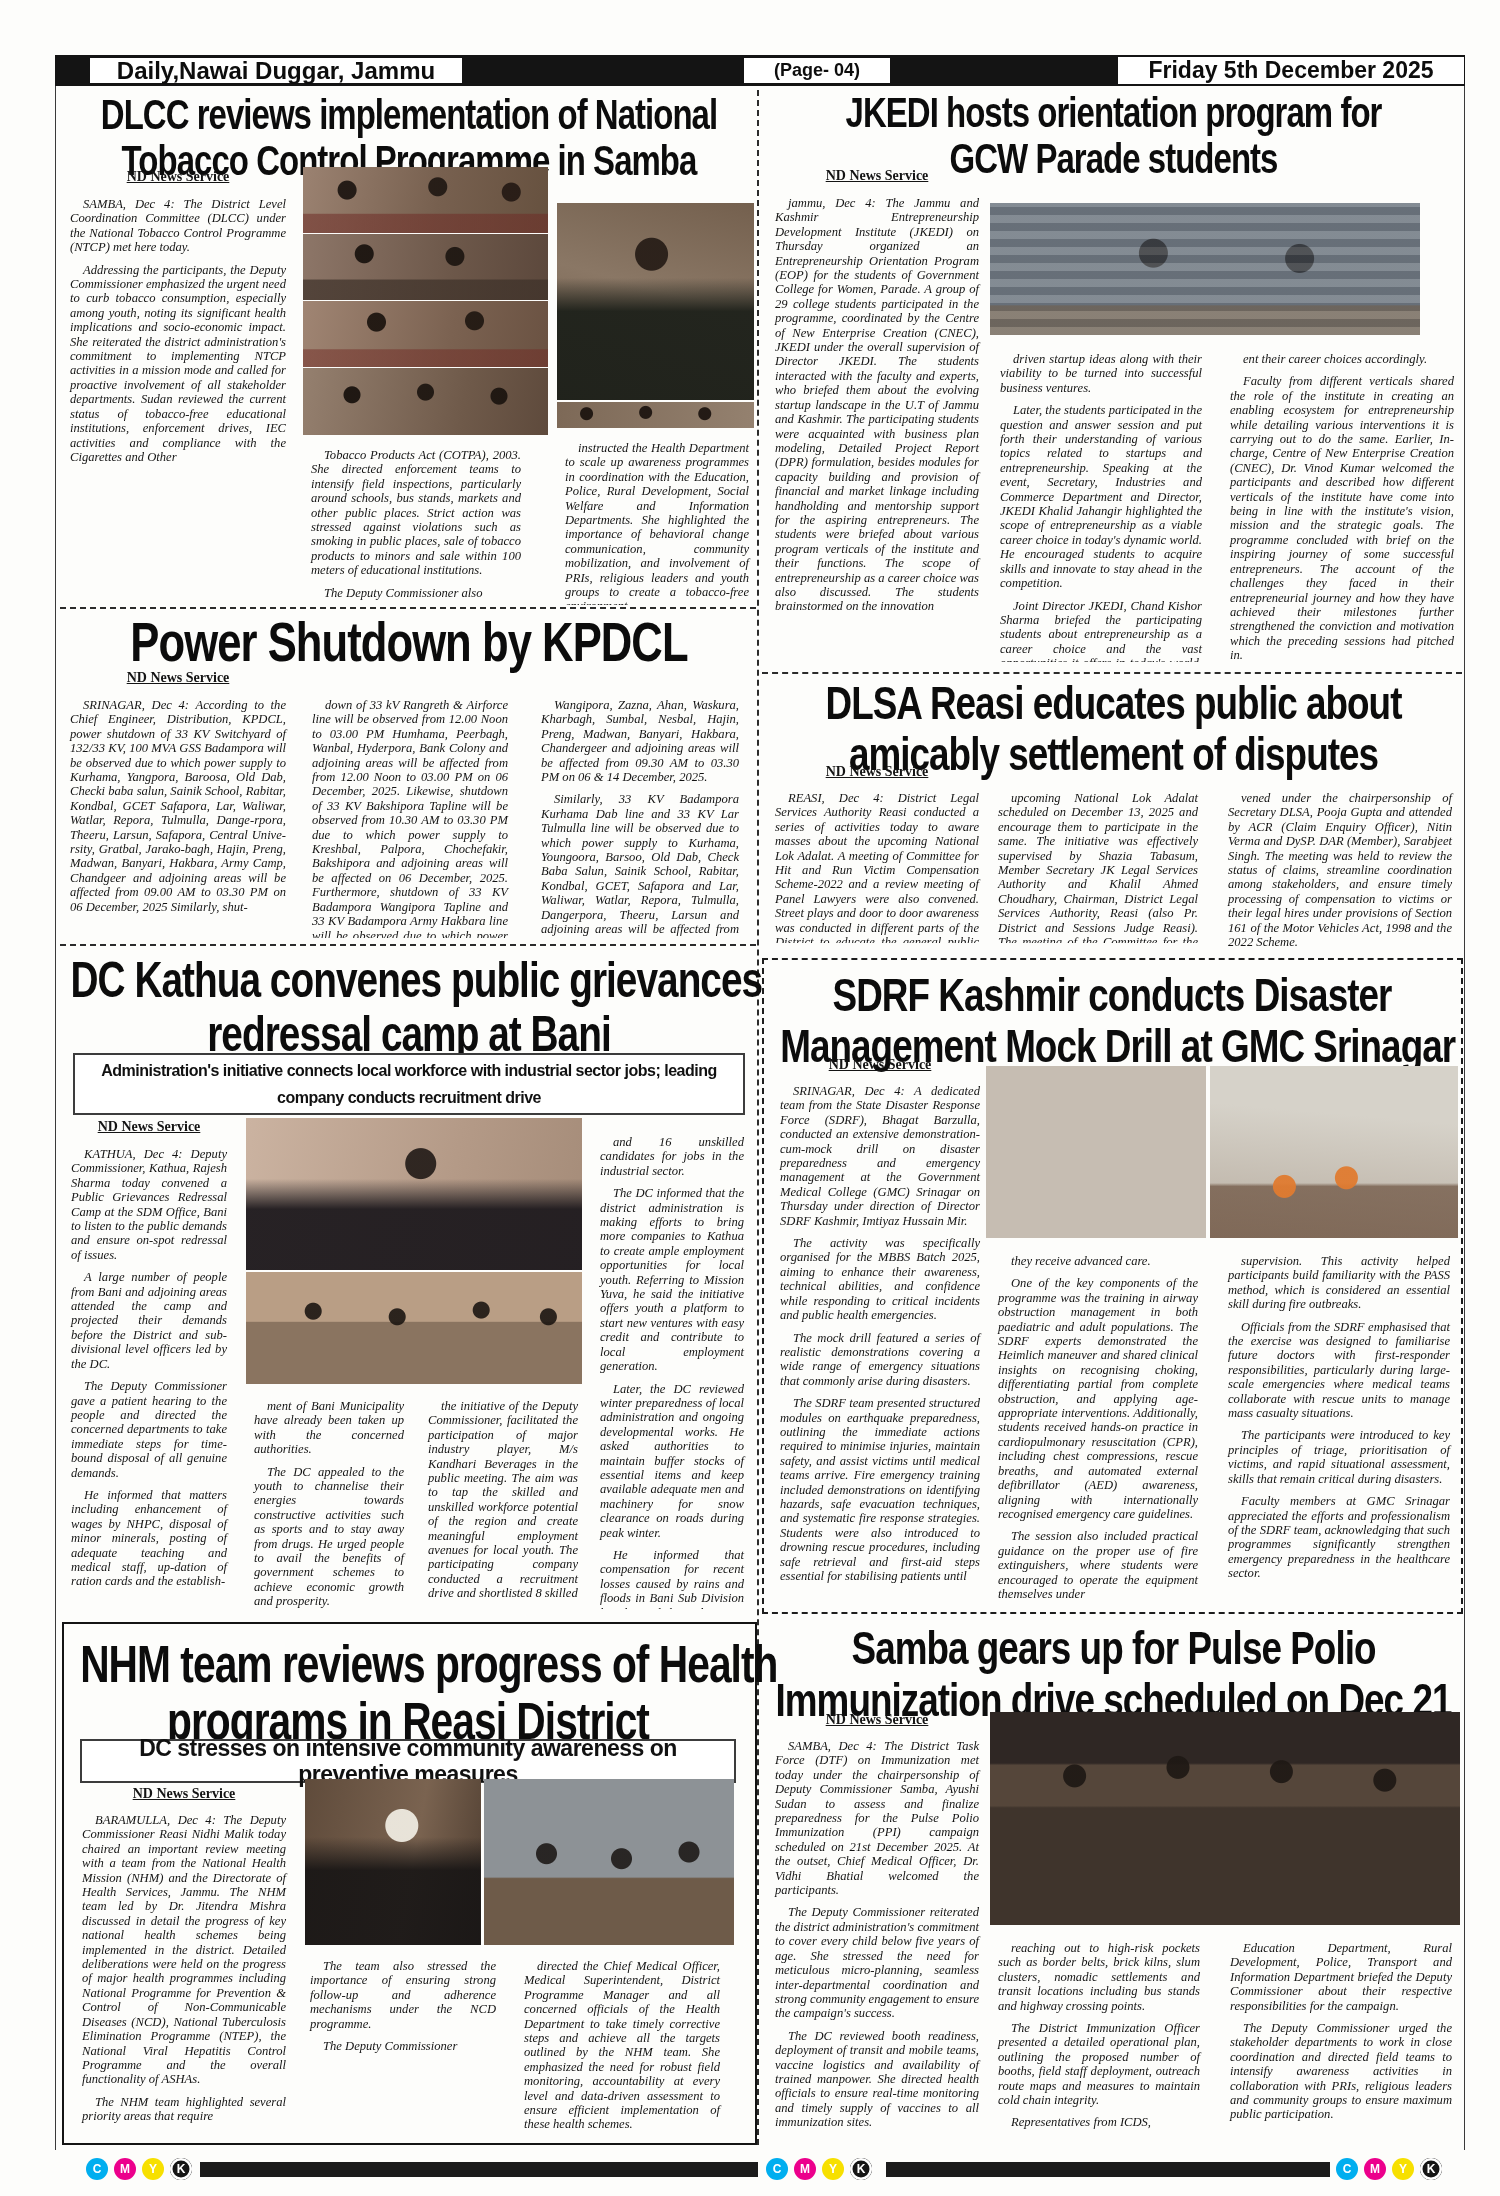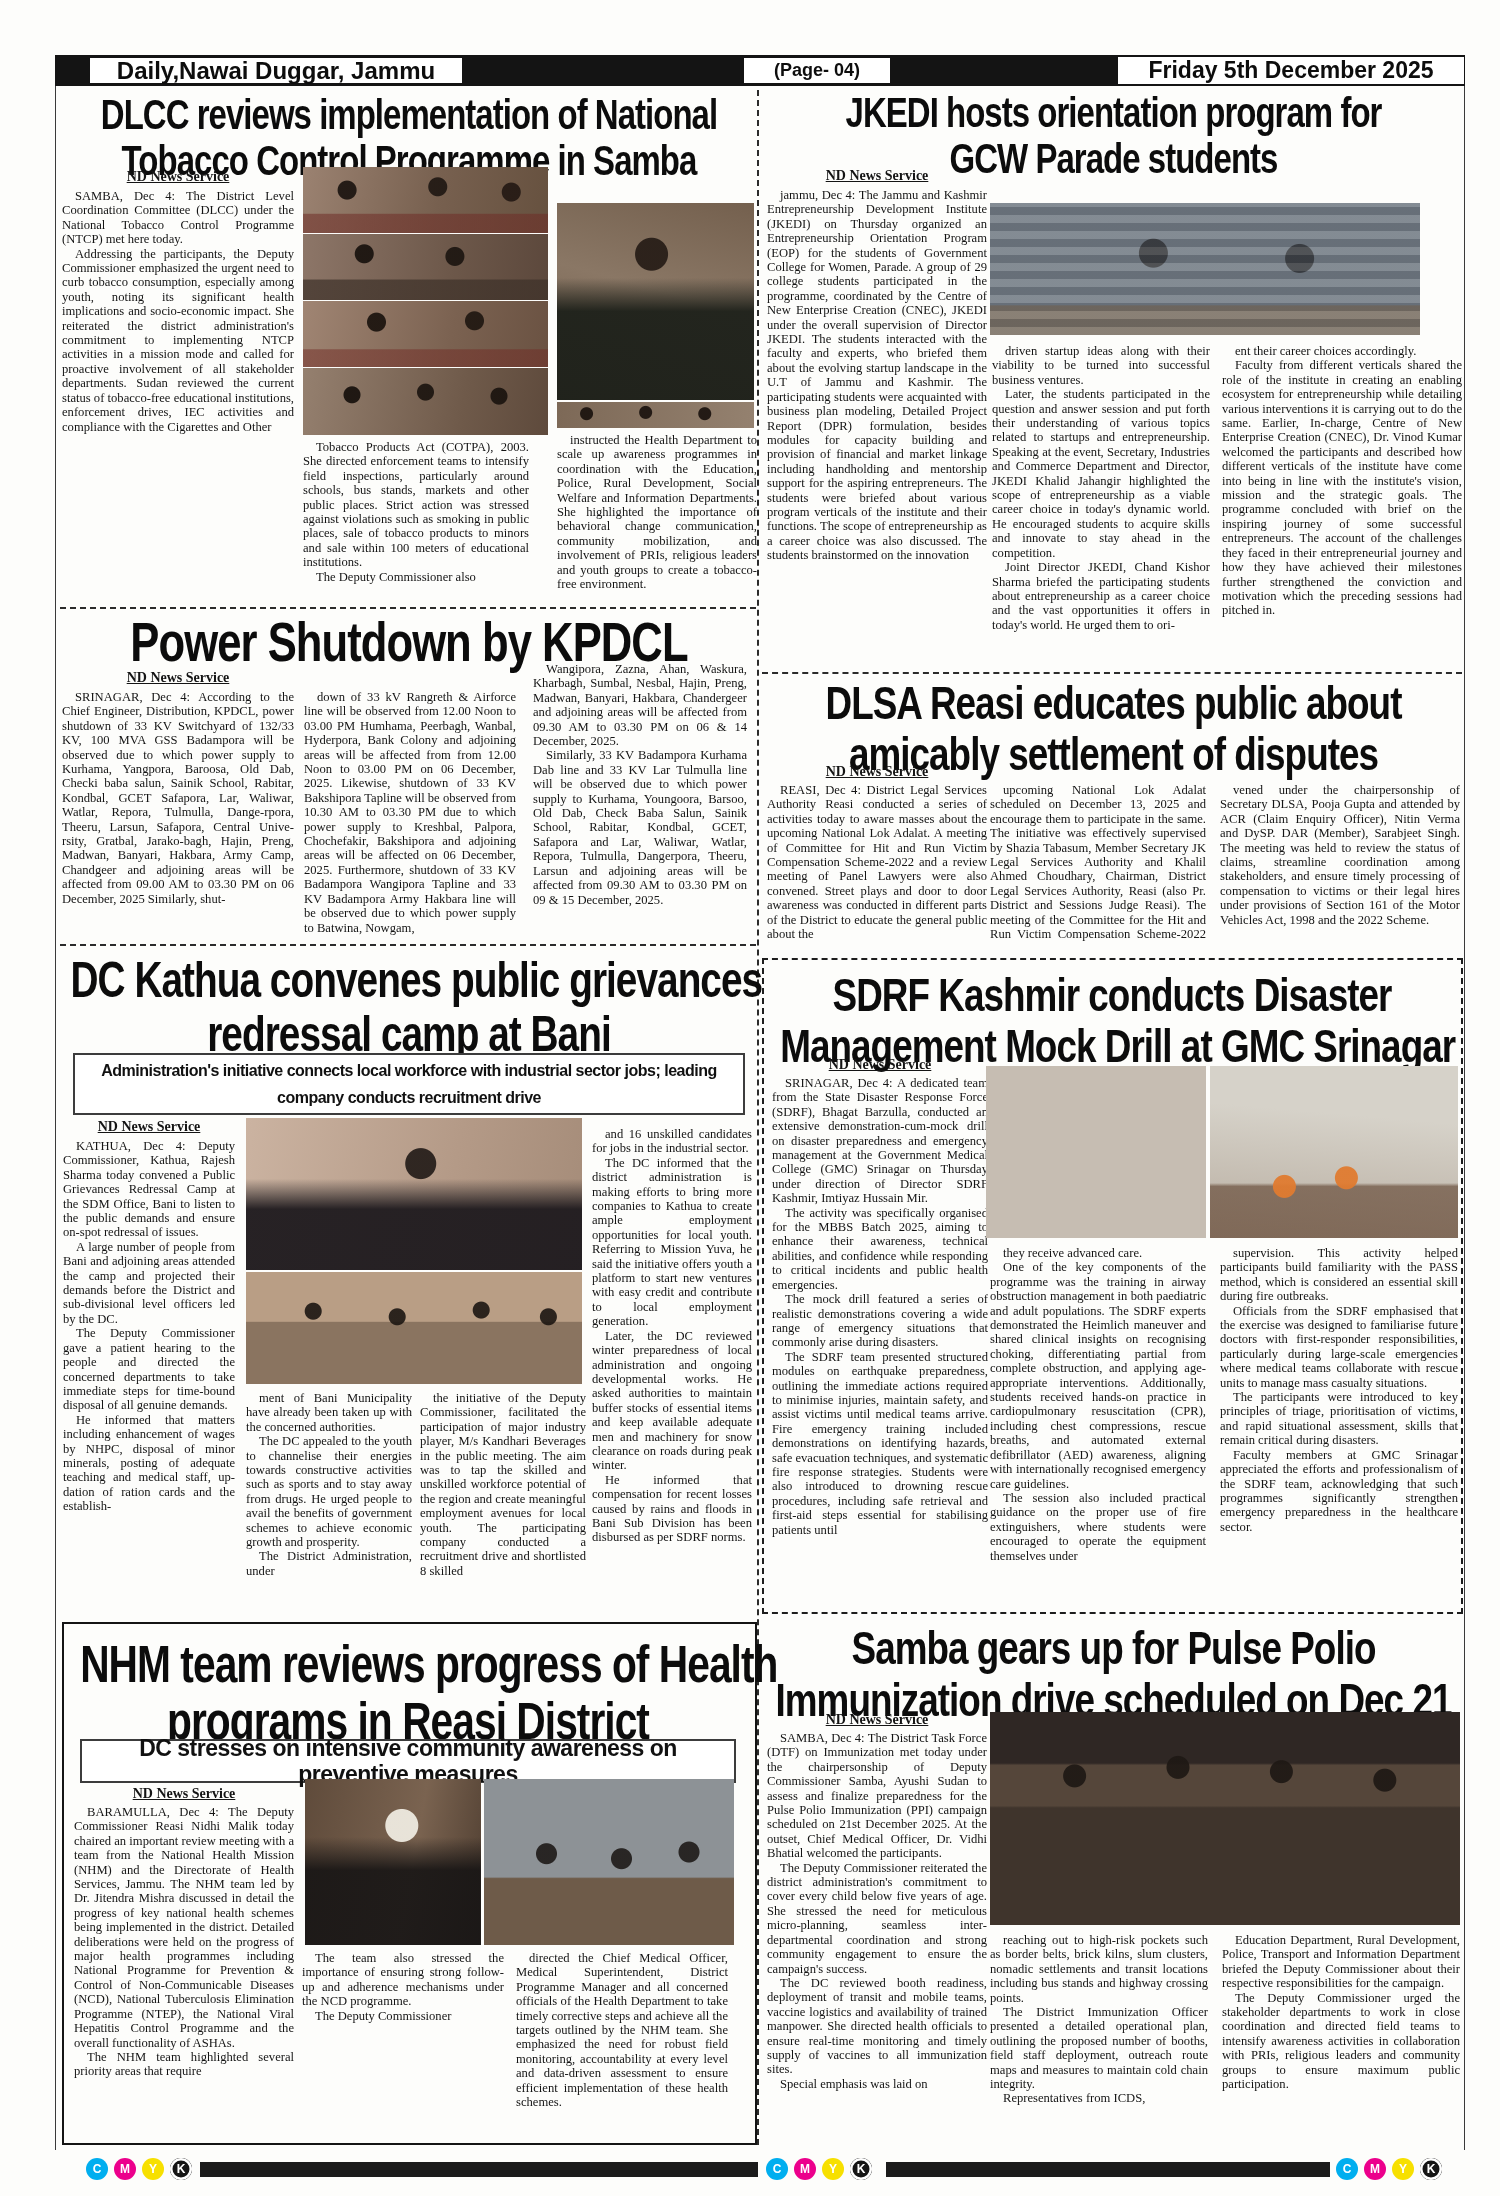--- a/index.html
+++ b/index.html
@@ -9,21 +9,21 @@
   #topbar{position:absolute;left:55px;top:55px;width:1410px;height:31px;background:#141414;
           display:flex;align-items:center;}
   .hbox{position:absolute;background:#ffffff;display:flex;align-items:center;justify-content:center;
         font-family:"Liberation Sans",sans-serif;font-weight:700;color:#0d0d0d;}
   
   .hl{position:absolute;text-align:center;font-family:"Liberation Sans",sans-serif;font-weight:700;
       color:#0c0c0c;letter-spacing:-1px;transform:scale(0.97,1.24);transform-origin:center top;}
   .hl div{white-space:nowrap;}
   
   .col{position:absolute;overflow:hidden;font-size:12.6px;line-height:14.4px;text-align:justify;}
-  .col p{margin:0;text-indent:13px;}
+  .col p{margin:8px;text-indent:13px;font-style:italic;}
   .byline{position:absolute;text-align:center;font-weight:700;font-size:14px;text-decoration:underline;}
   
   .subhead{position:absolute;border:2px solid #3c3c3c;background:#fff;display:flex;align-items:center;
            justify-content:center;text-align:center;font-family:"Liberation Sans",sans-serif;
            font-weight:700;color:#111;letter-spacing:-0.5px;}
   
   .dashH{position:absolute;border-top:2.5px dashed #2b2b2b;height:0;}
   .dashV{position:absolute;border-left:2.5px dashed #2b2b2b;width:0;}
   .solidV{position:absolute;border-left:1.5px solid #3a3a3a;width:0;}
   .boxDash{position:absolute;border:2.5px dashed #1d1d1d;background:transparent;}
@@ -175,21 +175,21 @@
     <div class="hl" style="left:60px;top:614px;width:698px;font-size:45px;line-height:46px;">
       <div>Power Shutdown by KPDCL</div>
     </div>
     <div class="byline" style="left:62px;top:670px;width:232px;">ND News Service</div>
     <div class="col" style="left:62px;top:690px;width:232px;height:248px;">
         <p>SRINAGAR, Dec 4: According to the Chief Engineer, Distribution, KPDCL, power shutdown of 33 KV Switchyard of 132/33 KV, 100 MVA GSS Badampora will be observed due to which power supply to Kurhama, Yangpora, Baroosa, Old Dab, Checki baba salun, Sainik School, Rabitar, Kondbal, GCET Safapora, Lar, Waliwar, Watlar, Repora, Tulmulla, Dange-rpora, Theeru, Larsun, Safapora, Central Unive-rsity, Gratbal, Jarako-bagh, Hajin, Preng, Madwan, Banyari, Hakbara, Army Camp, Chandgeer and adjoining areas will be affected from 09.00 AM to 03.30 PM on 06 December, 2025 Similarly, shut-</p>
       </div>
     <div class="col" style="left:304px;top:690px;width:212px;height:248px;">
         <p>down of 33 kV Rangreth &amp; Airforce line will be observed from 12.00 Noon to 03.00 PM Humhama, Peerbagh, Wanbal, Hyderpora, Bank Colony and adjoining areas will be affected from from 12.00 Noon to 03.00 PM on 06 December, 2025. Likewise, shutdown of 33 KV Bakshipora Tapline will be observed from 10.30 AM to 03.30 PM due to which power supply to Kreshbal, Palpora, Chochefakir, Bakshipora and adjoining areas will be affected on 06 December, 2025. Furthermore, shutdown of 33 KV Badampora Wangipora Tapline and 33 KV Badampora Army Hakbara line will be observed due to which power supply to Batwina, Nowgam,</p>
       </div>
-    <div class="col" style="left:533px;top:662px;width:214px;height:248px;">
+    <div class="col" style="left:533px;top:690px;width:214px;height:248px;">
         <p>Wangipora, Zazna, Ahan, Waskura, Kharbagh, Sumbal, Nesbal, Hajin, Preng, Madwan, Banyari, Hakbara, Chandergeer and adjoining areas will be affected from 09.30 AM to 03.30 PM on 06 &amp; 14 December, 2025.</p>
         <p>Similarly, 33 KV Badampora Kurhama Dab line and 33 KV Lar Tulmulla line will be observed due to which power supply to Kurhama, Youngoora, Barsoo, Old Dab, Check Baba Salun, Sainik School, Rabitar, Kondbal, GCET, Safapora and Lar, Waliwar, Watlar, Repora, Tulmulla, Dangerpora, Theeru, Larsun and adjoining areas will be affected from 09.30 AM to 03.30 PM on 09 &amp; 15 December, 2025.</p>
       </div>
   </div>
 
   <div class="dashH" style="left:762px;top:672px;width:700px;"></div>
   <div>
     <div class="hl" style="left:765px;top:678px;width:697px;font-size:38px;line-height:41px;">
       <div>DLSA Reasi educates public about</div>
       <div>amicably settlement of disputes</div>

